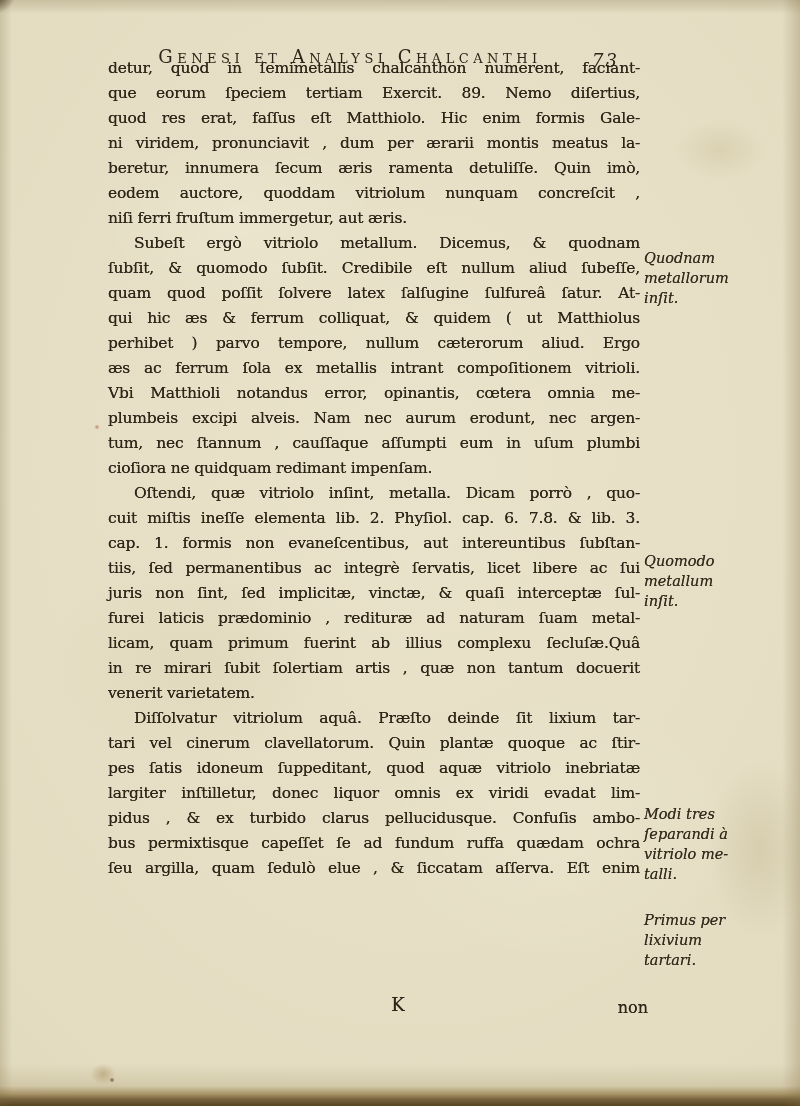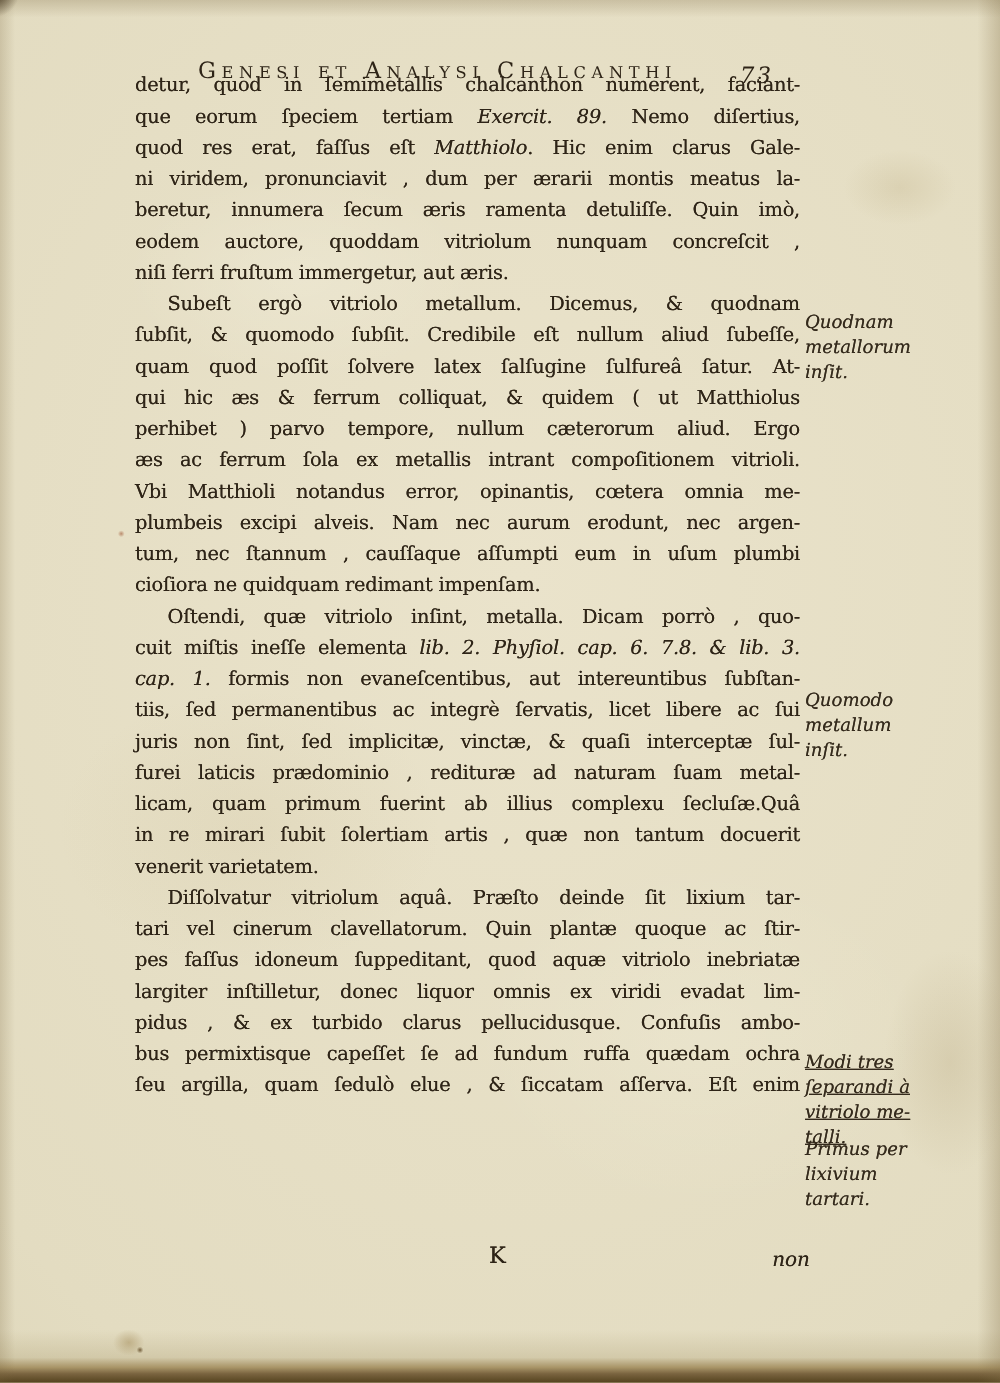--- a/index.html
+++ b/index.html
@@ -71,66 +71,65 @@
     top: 56px; left: 108px; width: 532px;
     color: var(--ink);
     font-size: 15.5px;
     letter-spacing: -0.2px;
     line-height: 25px;
     text-shadow: 0 0 0.5px rgba(46,36,23,0.85);
   }
   .line { text-align: justify; text-align-last: justify; }
   .line.para-end { text-align-last: left; }
   .line.indent { text-indent: 26px; }
-  .it { font-style: italic; }
+  .it { }
   .margin-note {
     position: absolute;
     left: 644px; width: 148px;
     font-style: italic;
     font-size: 14.5px;
     line-height: 20px;
     color: #342a1c;
     text-shadow: 0 0 0.4px rgba(52,42,28,0.8);
   }
   .note-1 { top: 248px; }
   .note-2 { top: 551px; }
-  .note-3 { top: 840px; text-decoration: underline; }
+  .note-3 { top: 804px; }
   .note-4 { top: 910px; }
   .footer-row {
     position: absolute;
     top: 994px; left: 108px; width: 540px; height: 26px;
     color: var(--ink);
     font-size: 17px;
     text-shadow: 0 0 0.5px rgba(46,36,23,0.85);
   }
   .signature {
     position: absolute; left: 0; right: 0; top: 0;
     text-align: center;
     padding-left: 40px;
     font-size: 18px;
   }
   .catchword {
     position: absolute; right: 0; top: 4px;
     font-size: 16px;
-    font-style: italic;
   }
 </style>
 </head>
 <body>
 
 <div class="page-photo">
 
   <div class="running-header">Genesi et Analysi Chalcanthi</div>
 
   <div class="page-number">73</div>
 
   <div class="text-block">
       <div class="line"><span>detur, quod in ſemimetallis chalcanthon numerent, faciant-</span></div>
       <div class="line"><span>que eorum ſpeciem tertiam </span><span class="it">Exercit. 89.</span><span> Nemo diſertius,</span></div>
-      <div class="line"><span>quod res erat, faſſus eſt </span><span class="it">Matthiolo</span><span>. Hic enim clarus Gale-</span></div>
+      <div class="line"><span>quod res erat, faſſus eſt </span><span class="it">Matthiolo</span><span>. Hic enim formis Gale-</span></div>
       <div class="line"><span>ni viridem, pronunciavit , dum per ærarii montis meatus la-</span></div>
       <div class="line"><span>beretur, innumera ſecum æris ramenta detuliſſe. Quin imò,</span></div>
       <div class="line"><span>eodem auctore, quoddam vitriolum nunquam concreſcit ,</span></div>
       <div class="line para-end"><span>niſi ferri fruſtum immergetur, aut æris.</span></div>
       <div class="line indent"><span>Subeſt ergò vitriolo metallum. Dicemus, &amp; quodnam</span></div>
       <div class="line"><span>ſubſit, &amp; quomodo ſubſit. Credibile eſt nullum aliud ſubeſſe,</span></div>
       <div class="line"><span>quam quod poſſit ſolvere latex ſalſugine ſulfureâ ſatur. At-</span></div>
       <div class="line"><span>qui hic æs &amp; ferrum colliquat, &amp; quidem ( ut Matthiolus</span></div>
       <div class="line"><span>perhibet ) parvo tempore, nullum cæterorum aliud. Ergo</span></div>
       <div class="line"><span>æs ac ferrum ſola ex metallis intrant compoſitionem vitrioli.</span></div>
@@ -142,21 +141,21 @@
       <div class="line"><span>cuit miſtis ineſſe elementa </span><span class="it">lib. 2. Phyſiol. cap. 6. 7.8. &amp; lib. 3.</span></div>
       <div class="line"><span class="it">cap. 1.</span><span> formis non evaneſcentibus, aut intereuntibus ſubſtan-</span></div>
       <div class="line"><span>tiis, ſed permanentibus ac integrè ſervatis, licet libere ac ſui</span></div>
       <div class="line"><span>juris non ſint, ſed implicitæ, vinctæ, &amp; quaſi interceptæ ſul-</span></div>
       <div class="line"><span>furei laticis prædominio , redituræ ad naturam ſuam metal-</span></div>
       <div class="line"><span>licam, quam primum fuerint ab illius complexu ſecluſæ.Quâ</span></div>
       <div class="line"><span>in re mirari ſubit ſolertiam artis , quæ non tantum docuerit</span></div>
       <div class="line para-end"><span>venerit varietatem.</span></div>
       <div class="line indent"><span>Diſſolvatur vitriolum aquâ. Præſto deinde ſit lixium tar-</span></div>
       <div class="line"><span>tari vel cinerum clavellatorum. Quin plantæ quoque ac ſtir-</span></div>
-      <div class="line"><span>pes faſſus idoneum ſuppeditant, quod aquæ vitriolo inebriatæ</span></div>
+      <div class="line"><span>pes ſatis idoneum ſuppeditant, quod aquæ vitriolo inebriatæ</span></div>
       <div class="line"><span>largiter inſtilletur, donec liquor omnis ex viridi evadat lim-</span></div>
       <div class="line"><span>pidus , &amp; ex turbido clarus pellucidusque. Confuſis ambo-</span></div>
       <div class="line"><span>bus permixtisque capeſſet ſe ad fundum ruffa quædam ochra</span></div>
       <div class="line"><span>ſeu argilla, quam ſedulò elue , &amp; ſiccatam aſſerva. Eſt enim</span></div>
     </div>
 
   <div class="margin-note note-1">
       <div>Quodnam</div>
       <div>metallorum</div>
       <div>inſit.</div>

